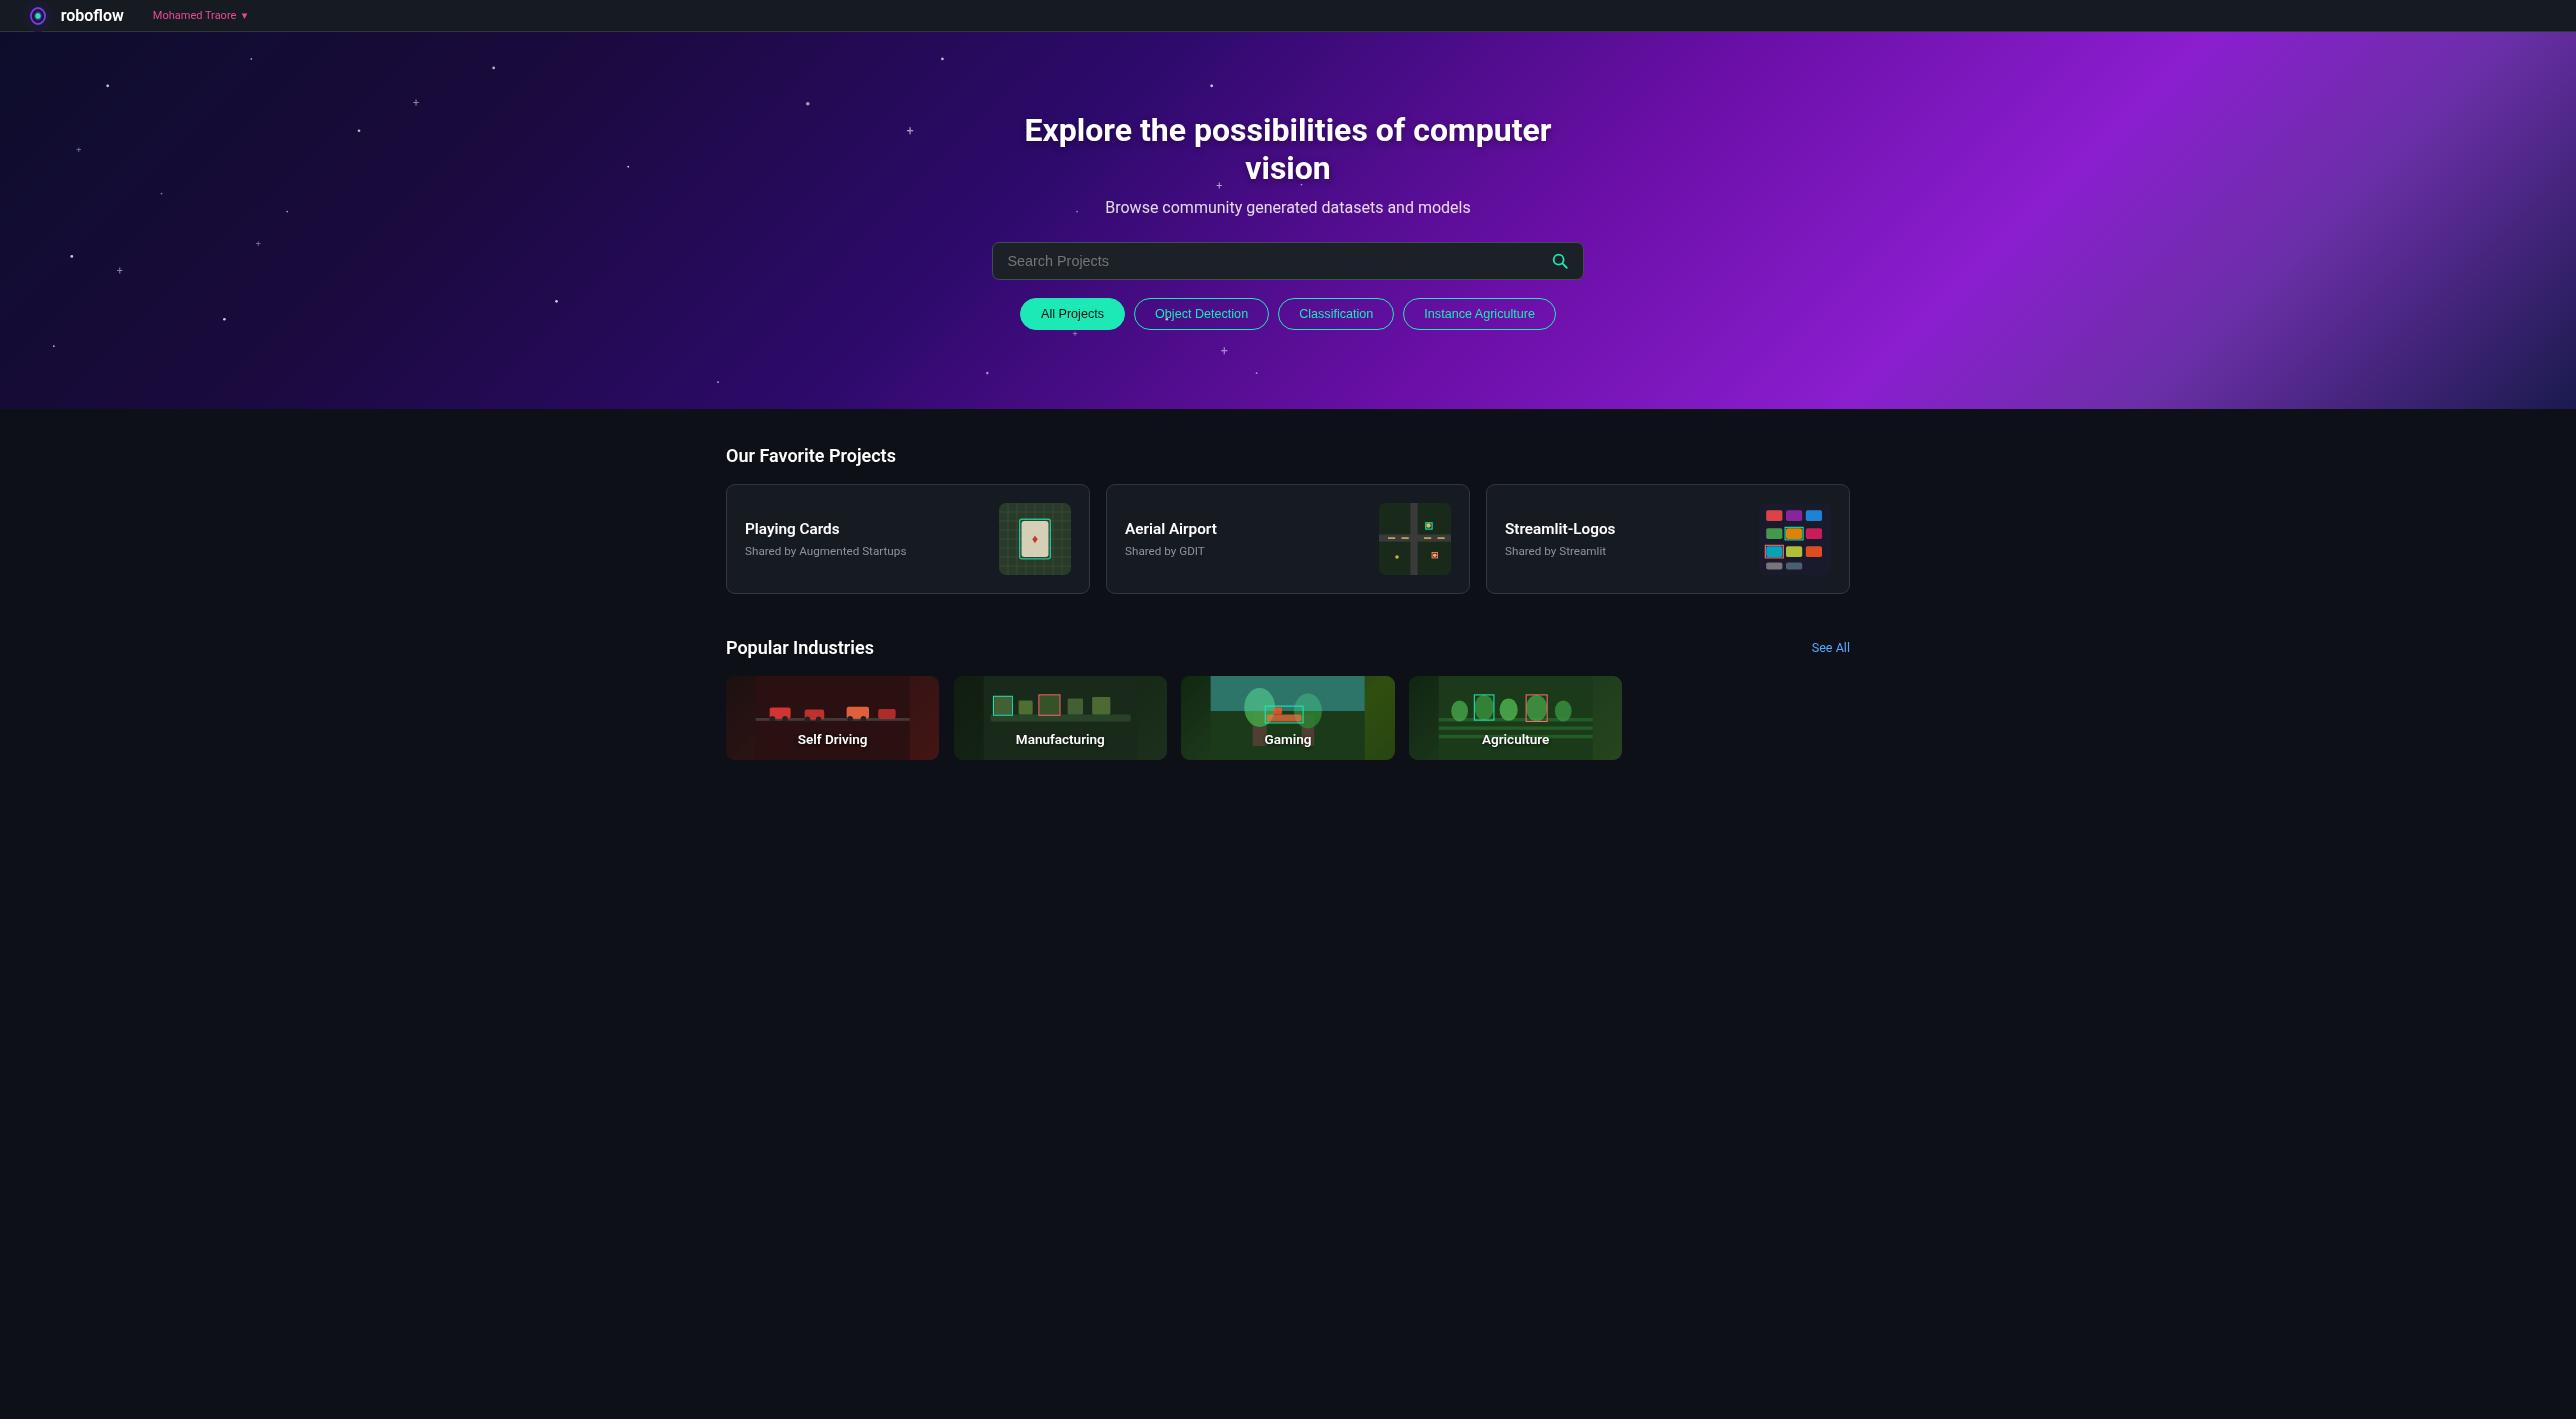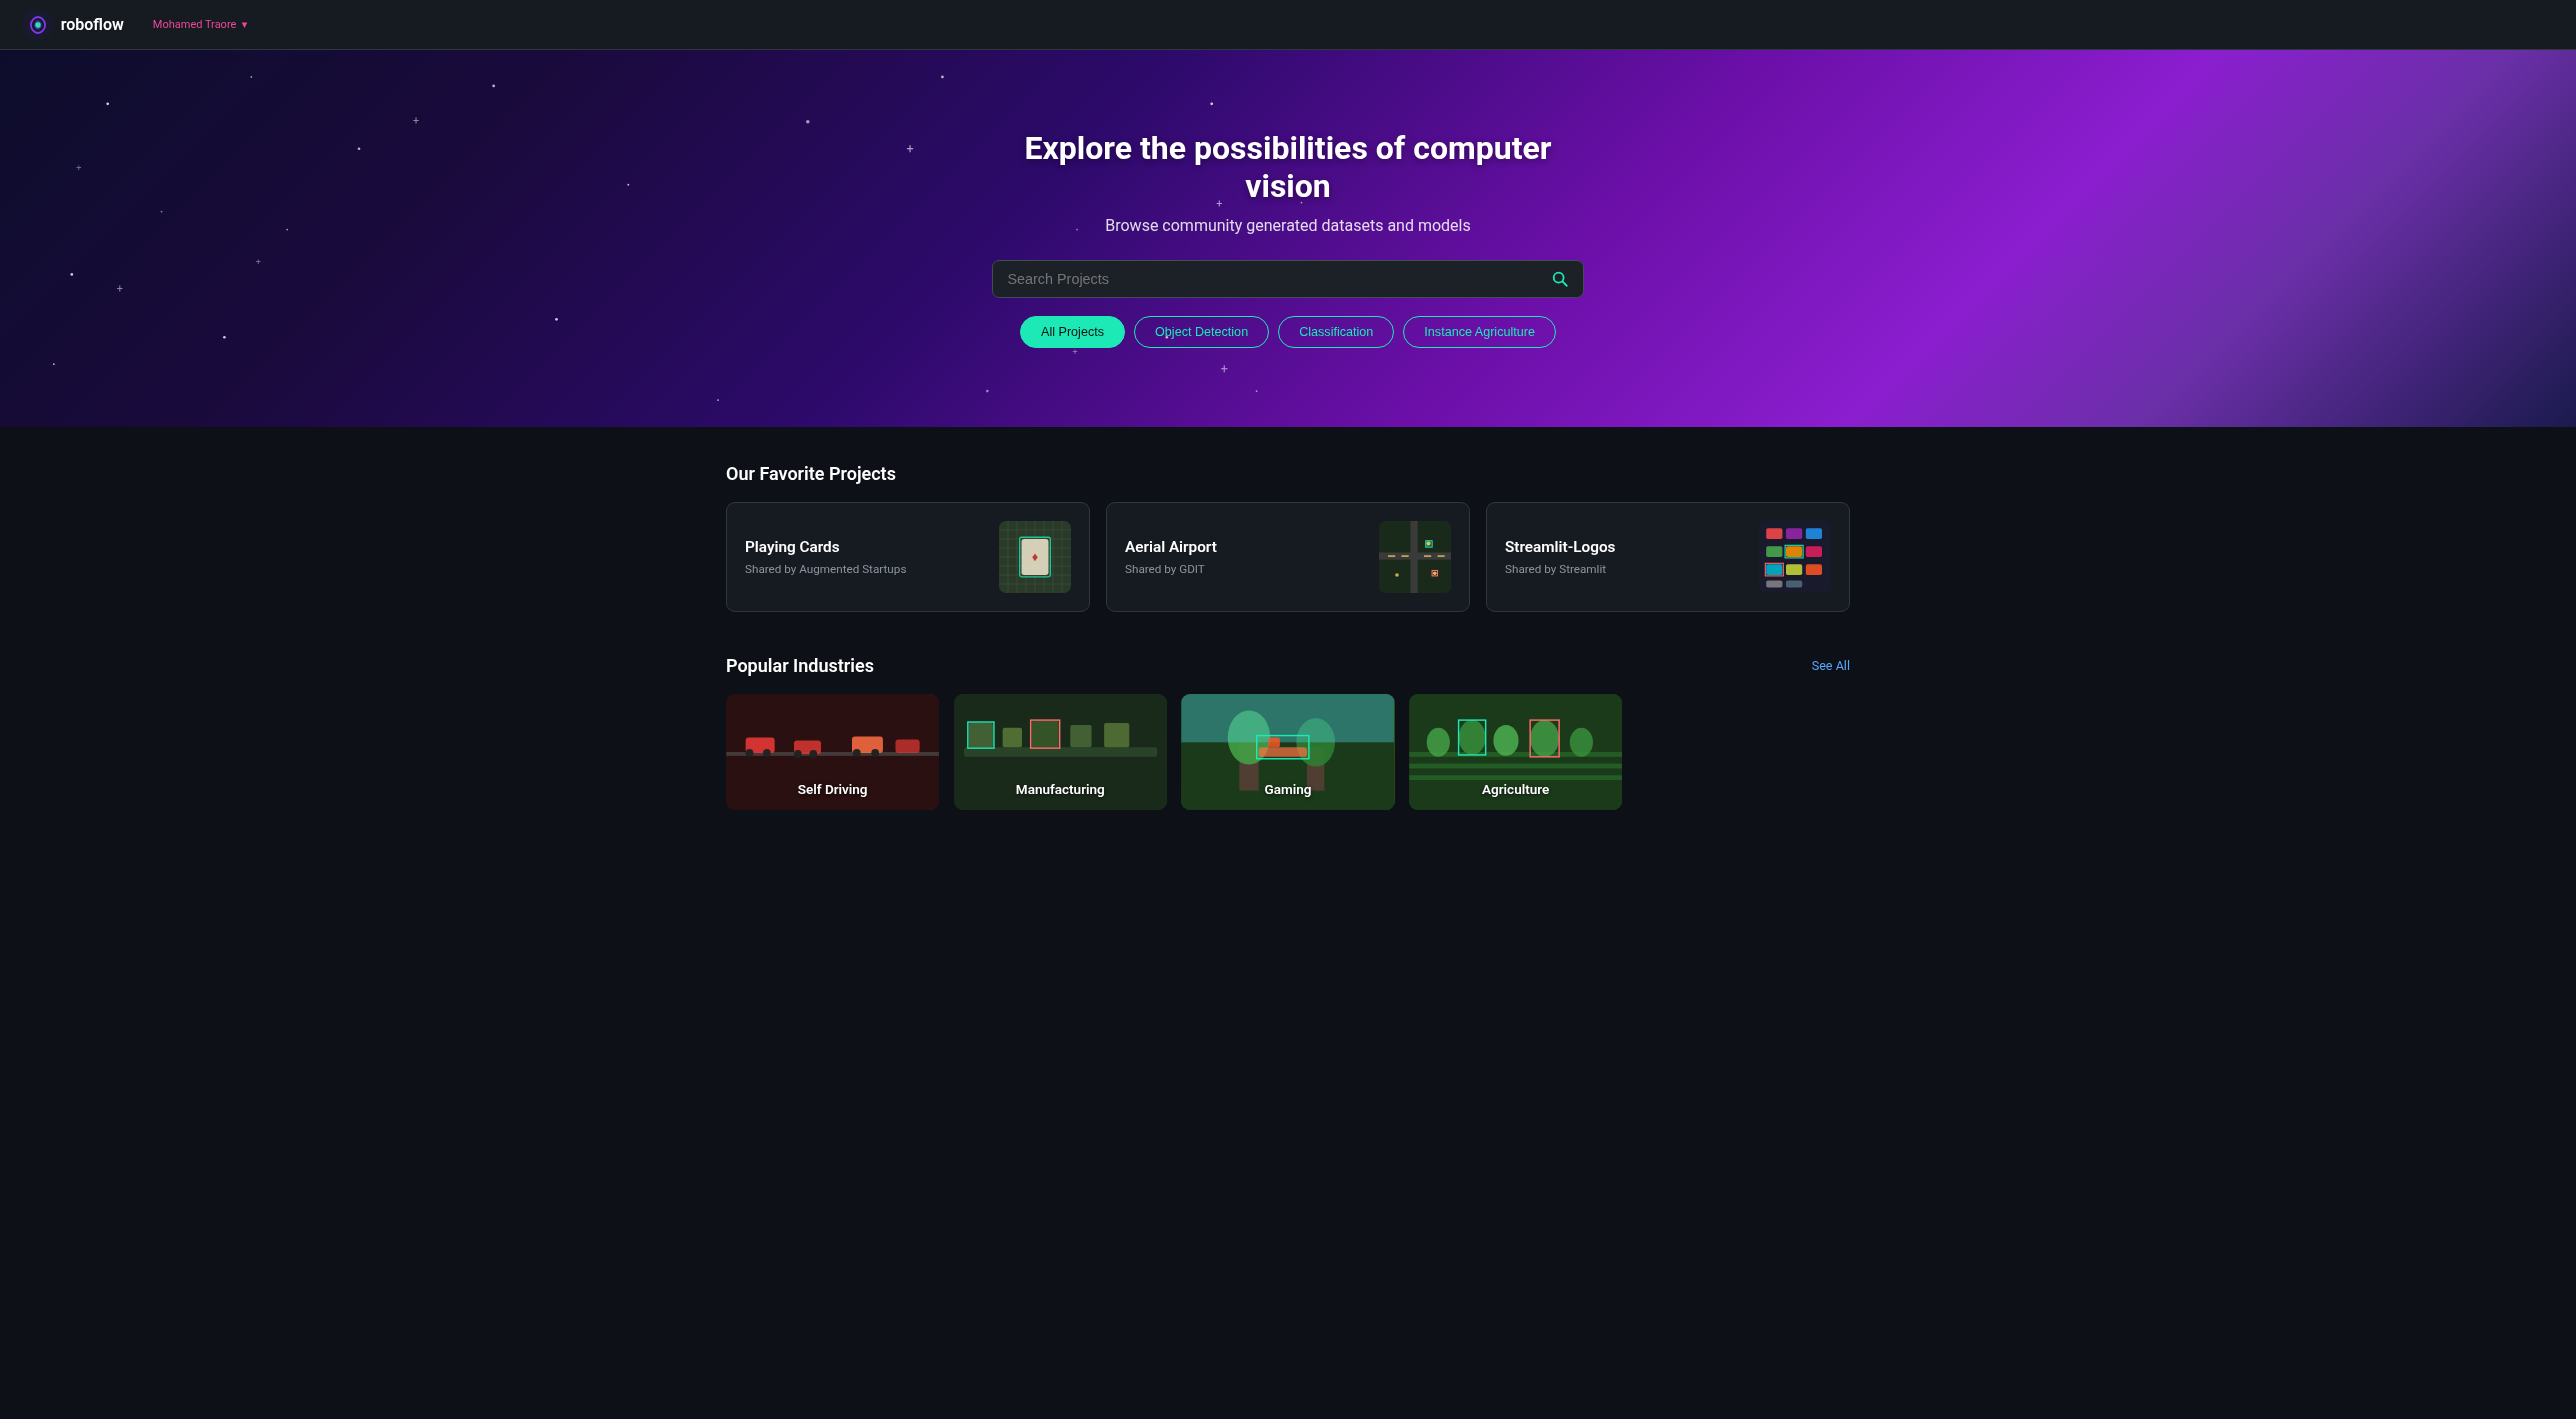--- a/index.html
+++ b/index.html
@@ -9,21 +9,21 @@
       color: #fff;
       min-height: 100vh;
     }
 
     
     .navbar {
       display: flex;
       align-items: center;
       background: #161b22;
       padding: 0 21.5px;
-      height: 50px;
+      height: 32px;
       border-bottom: 0.9px solid #30363d;
       position: relative;
       z-index: 10;
     }
     .navbar-logo {
       display: flex;
       align-items: center;
       gap: 7.2px;
       margin-right: 29px;
     }
@@ -225,21 +225,21 @@
     
     .industries-grid {
       display: grid;
       grid-template-columns: repeat(5, 1fr);
       gap: 14.4px;
     }
     .industry-card {
       border-radius: 9px;
       overflow: hidden;
       position: relative;
-      height: 116px;
+      height: 84px;
       cursor: pointer;
       display: flex;
       align-items: flex-end;
       justify-content: center;
       padding-bottom: 12.6px;
     }
     .industry-overlay {
       position: absolute;
       inset: 0;
       background: rgba(0,0,0,0.35);

